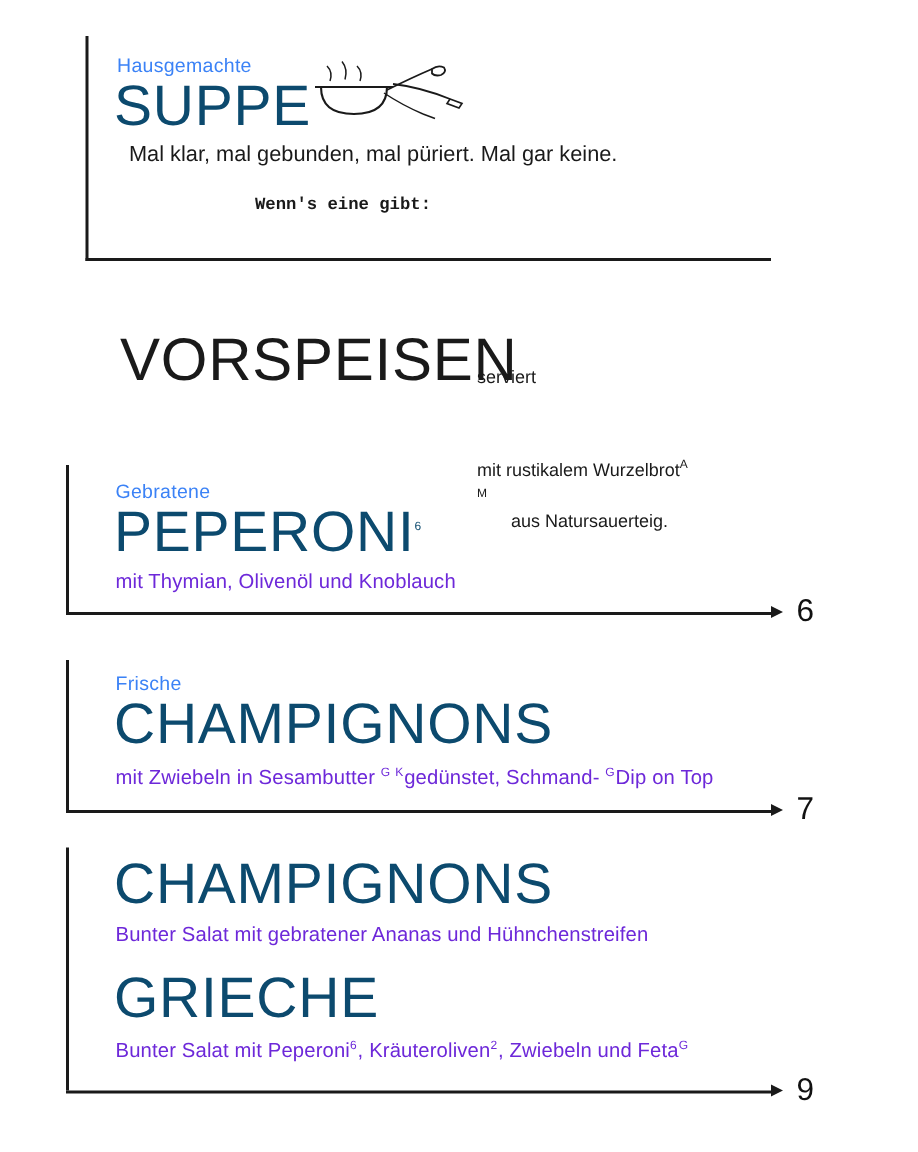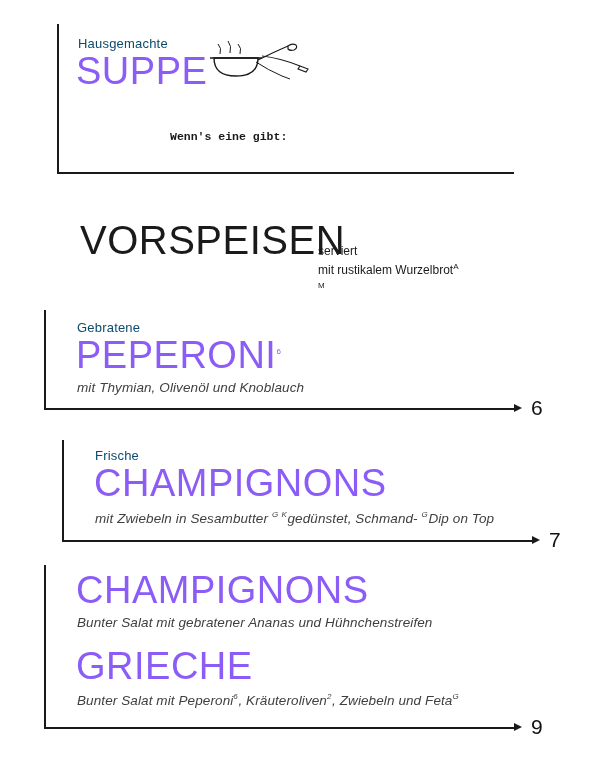--- a/index.html
+++ b/index.html
@@ -19,34 +19,33 @@
   .page {
     position: relative;
     width: 612px;
     height: 768px;
   }
 
   
   .small-label {
     font-size: 13px;
     letter-spacing: 0.2px;
-    color: #0c4a6e;
+    color: #3b82f6;
   }
   .big-title {
     font-size: 38px;
     font-weight: 400;
     letter-spacing: 0.5px;
     line-height: 1;
-    color: #8b5cf6;
+    color: #0c4a6e;
   }
   .desc {
     font-size: 13.5px;
-    color: #404040;
+    color: #6d28d9;
     letter-spacing: 0.1px;
-    font-style: italic;
   }
   .sup {
     font-size: 8px;
     vertical-align: super;
     letter-spacing: 0.6px;
   }
   .price {
     font-size: 21px;
     font-weight: 400;
     color: #111;
@@ -117,21 +116,21 @@
   .vorspeisen-note {
     position: absolute;
     left: 318px;
     top: 244px;
     font-size: 12px;
     line-height: 15px;
     text-align: center;
     width: 150px;
   }
   .vorspeisen-note .ln1 { display: block; text-align: left; }
-  .vorspeisen-note .ln2 { display: block; text-align: left; }
+  .vorspeisen-note .ln2 { display: block; text-align: left; margin-top: 43px; }
   .vorspeisen-note .ln3 { display: block; text-align: center; }
 
   
   .item {
     position: absolute;
   }
   .item .rule-left {
     position: absolute;
     left: 0;
     top: 0;
@@ -157,21 +156,21 @@
   #item-peperoni { left: 44px; top: 310px; width: 510px; height: 110px; }
   #item-peperoni .rule-left { height: 98px; }
   #item-peperoni .rule-bottom { top: 98px; width: 470px; }
   #item-peperoni .lbl { position: absolute; left: 33px; top: 10px; }
   #item-peperoni .ttl { position: absolute; left: 32px; top: 26px; }
   #item-peperoni .dsc { position: absolute; left: 33px; top: 70px; }
   #item-peperoni .arrow-head { left: 470px; top: 94px; }
   #item-peperoni .price { position: absolute; left: 487px; top: 86px; }
 
   
-  #item-champignons { left: 44px; top: 440px; width: 510px; height: 112px; margin-left: 18px; }
+  #item-champignons { left: 44px; top: 440px; width: 510px; height: 112px; }
   #item-champignons .rule-left { height: 100px; }
   #item-champignons .rule-bottom { top: 100px; width: 470px; }
   #item-champignons .lbl { position: absolute; left: 33px; top: 8px; }
   #item-champignons .ttl { position: absolute; left: 32px; top: 24px; }
   #item-champignons .dsc { position: absolute; left: 33px; top: 70px; }
   #item-champignons .arrow-head { left: 470px; top: 96px; }
   #item-champignons .price { position: absolute; left: 487px; top: 88px; }
 
   
   #item-salate { left: 44px; top: 565px; width: 510px; height: 170px; }
@@ -202,26 +201,28 @@
     <path d="M34 17 Q36 10 32 5" stroke="#1a1a1a" stroke-width="1" fill="none"></path>
     <path d="M44 18 Q46 12 42 8" stroke="#1a1a1a" stroke-width="1" fill="none"></path>
     <path d="M62 24 Q78 16 92 10" stroke="#1a1a1a" stroke-width="1.2" fill="none"></path>
     <path d="M92 10 Q96 7 100 9 Q102 12 98 14 Q94 15 92 13 Z" fill="#ffffff" stroke="#1a1a1a" stroke-width="1.2"></path>
     <path d="M66 20 Q84 22 104 30" stroke="#1a1a1a" stroke-width="1.2" fill="none"></path>
     <path d="M104 30 L112 33 L110 36 L102 33 Z" fill="#ffffff" stroke="#1a1a1a" stroke-width="1.1"></path>
     <path d="M60 26 Q72 34 86 40" stroke="#1a1a1a" stroke-width="1" fill="none"></path>
     <path d="M86 40 L94 43" stroke="#1a1a1a" stroke-width="1" fill="none"></path>
   </svg>
 
+  <div class="suppe-sub">Mal klar, mal gebunden, mal püriert. Mal gar keine.</div>
   <div class="suppe-wenn">Wenn's eine gibt:</div>
 
   <div class="vorspeisen-title">VORSPEISEN</div>
   <div class="vorspeisen-note">
     <span class="ln1">serviert</span>
     <span class="ln2"><span>mit rustikalem Wurzelbrot</span><span class="sup">A M</span></span>
+    <span class="ln3">aus Natursauerteig.</span>
   </div>
 
   <div class="item" id="item-peperoni">
     <div class="rule-left"></div>
     <div class="rule-bottom"></div>
     <div class="arrow-head"></div>
     <div class="small-label lbl">Gebratene</div>
     <div class="big-title ttl"><span>PEPERONI</span><span class="sup">6</span></div>
     <div class="desc dsc">mit Thymian, Olivenöl und Knoblauch</div>
     <div class="price">6</div>

